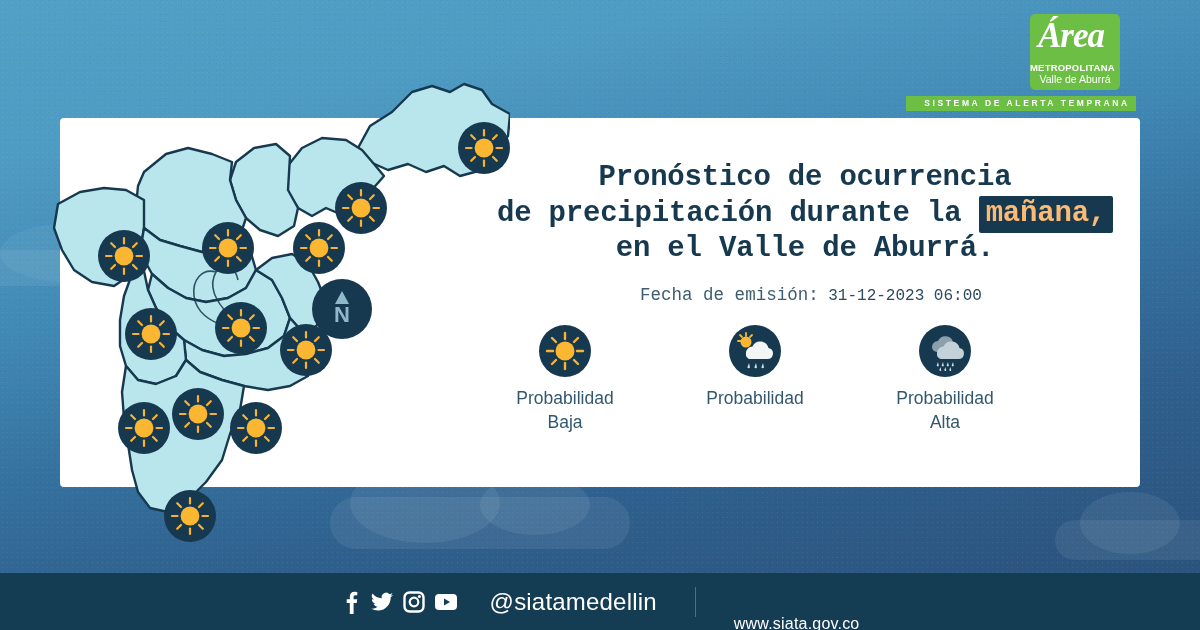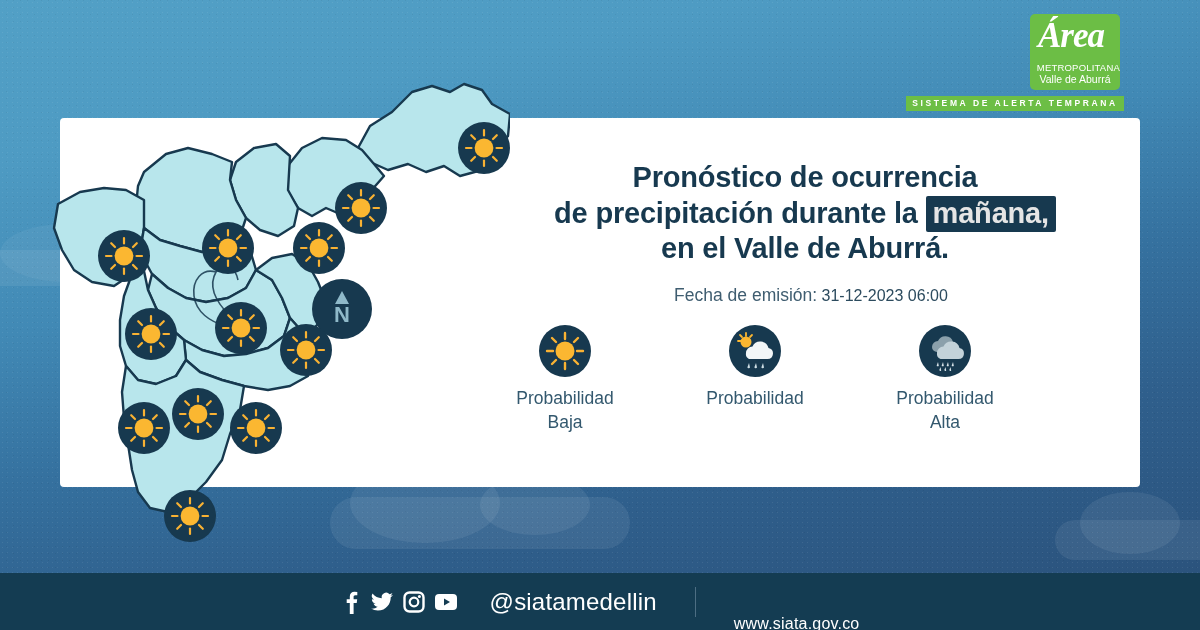--- a/index.html
+++ b/index.html
@@ -35,40 +35,40 @@
 
   
   .header-logos{position:absolute;left:896px;top:14px;width:232px;height:98px;}
   .siata-logo{position:absolute;left:0;top:6px;width:130px;height:70px;}
   .siata-word{position:absolute;left:26px;top:22px;color:#fff;font-size:25px;font-weight:bold;
       letter-spacing:.5px;font-family:"Liberation Sans",sans-serif;}
   .am-logo{position:absolute;left:134px;top:0px;width:90px;height:76px;background:#6cbe45;
       border-radius:5px;overflow:hidden;}
   .am-script{position:absolute;left:8px;top:2px;font-family:"Liberation Serif",serif;
       font-style:italic;font-size:35px;color:#fff;font-weight:bold;letter-spacing:-1px;}
-  .am-sub1{position:absolute;left:0;right:0;top:48px;text-align:right;color:#fff;font-size:9.5px;
-      font-weight:normal;letter-spacing:.2px;}
+  .am-sub1{position:absolute;left:0;right:0;top:48px;text-align:left;color:#fff;font-size:9.5px;
+      font-weight:bold;letter-spacing:.2px;}
   .am-sub2{position:absolute;left:0;right:0;top:59px;text-align:center;color:#fff;font-size:10.5px;}
-  .tagline{position:absolute;left:10px;top:82px;width:218px;height:15px;background:#6cbe45;}
+  .tagline{position:absolute;left:10px;top:82px;width:218px;height:15px;background:#6cbe45;padding-left:12px;}
   .tagline span{display:block;text-align:center;color:#fff;font-size:8.5px;font-weight:bold;
       letter-spacing:2.6px;line-height:15px;}
 
   
   .panel{position:absolute;left:60px;top:118px;width:1080px;height:369px;background:#fff;
       border-radius:4px;}
 
   
   .map-wrap{position:absolute;left:40px;top:30px;width:470px;height:545px;}
   .map-wrap svg{display:block;}
 
   
-  .info{position:absolute;left:470px;top:160px;width:670px;}
+  .info{position:absolute;left:470px;top:160px;width:670px;font-family:Liberation Mono, monospace;}
   .title{color:#17394f;font-size:29px;font-weight:bold;line-height:1.23;text-align:center;
       letter-spacing:-.2px;}
-  .title .hl{background:#17394f;color:#e5e5e5;padding:1px 7px 3px 7px;border-radius:2px;}
+  .title .hl{background:#17394f;color:#fdba74;padding:1px 7px 3px 7px;border-radius:2px;}
   .date-row{margin-top:18px;text-align:center;color:#3f5d70;}
   .date-label{font-size:17.5px;margin-left:12px;}
   .date-value{font-size:16px;color:#2c4b5e;}
 
   .legend{position:absolute;left:470px;top:325px;width:670px;display:flex;
       justify-content:flex-start;align-items:flex-start;}
   .leg-item{width:190px;text-align:center;}
   .leg-icon{width:52px;height:52px;margin:0 auto 10px auto;}
   .leg-label{color:#33586e;font-size:17.5px;line-height:1.35;}
 

